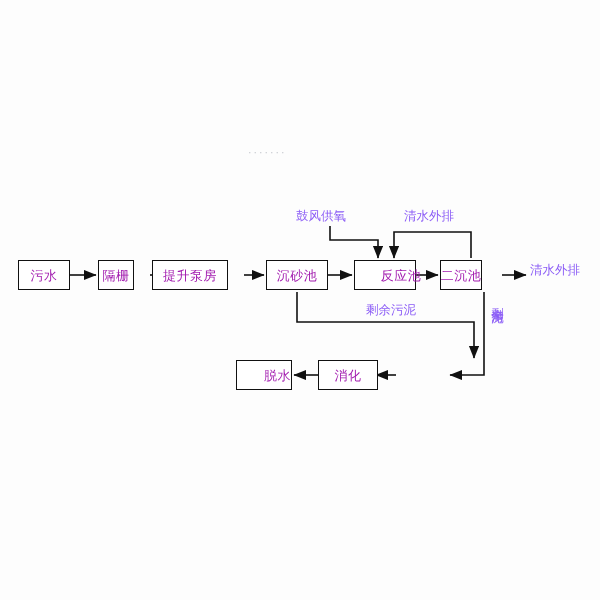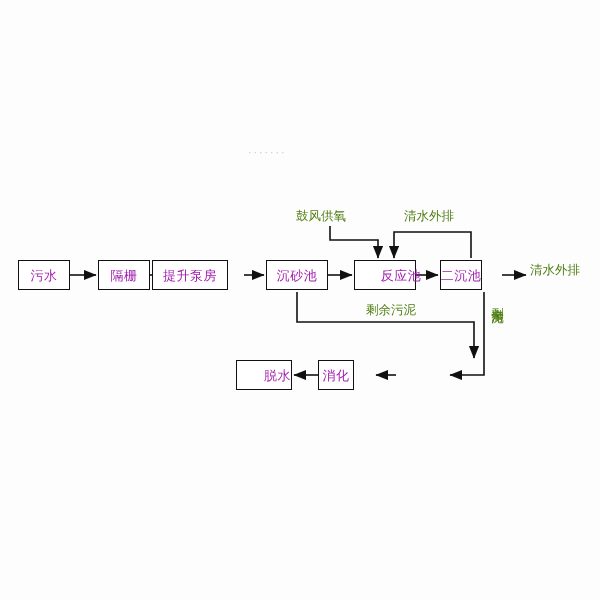--- a/index.html
+++ b/index.html
@@ -24,21 +24,21 @@
     display: flex;
     align-items: center;
     justify-content: center;
     font-size: 13px;
     letter-spacing: 0.5px;
     line-height: 1;
     white-space: nowrap;
   }
   .label {
     position: absolute;
-    color: #4d7c0f;
+    color: #8b5cf6;
     font-size: 12.5px;
     white-space: nowrap;
     line-height: 1;
   }
   .label.vertical {
     writing-mode: vertical-rl;
     text-orientation: upright;
     letter-spacing: 1px;
   }
   svg.wires {
@@ -87,26 +87,26 @@
       <path d="M297,292 L297,322 L474,322 L474,358"></path>
 
       <path d="M484,292 L484,375 L450,375"></path>
 
       <line x1="396" y1="375" x2="376" y2="375"></line>
       <line x1="318" y1="375" x2="294" y2="375"></line>
     </g>
   </svg>
 
   <div class="node" style="left:18px;  top:260px; width:52px;  height:30px;">污水</div>
-  <div class="node" style="left:98px;  top:260px; width:52px;  height:30px;">隔栅</div>
+  <div class="node" style="left:98px;  top:260px; width:36px;  height:30px;">隔栅</div>
   <div class="node" style="left:152px; top:260px; width:76px;  height:30px;">提升泵房</div>
   <div class="node" style="left:266px; top:260px; width:62px;  height:30px;">沉砂池</div>
   <div class="node" style="left:354px; top:260px; width:62px;  height:30px;padding-left:32px;">反应池</div>
   <div class="node" style="left:440px; top:260px; width:42px;  height:30px;">二沉池</div>
-  <div class="node" style="left:318px; top:360px; width:36px;  height:30px;">消化</div>
+  <div class="node" style="left:318px; top:360px; width:60px;  height:30px;">消化</div>
   <div class="node" style="left:236px; top:360px; width:56px;  height:30px;padding-left:27px;">脱水</div>
 
   <div class="label" style="left:296px; top:210px;">鼓风供氧</div>
   <div class="label" style="left:404px; top:210px;">清水外排</div>
   <div class="label" style="left:530px; top:264px;">清水外排</div>
   <div class="label" style="left:366px; top:304px;">剩余污泥</div>
   <div class="label vertical" style="left:491px; top:298px;">剩余污泥</div>
 
 </div>
 

